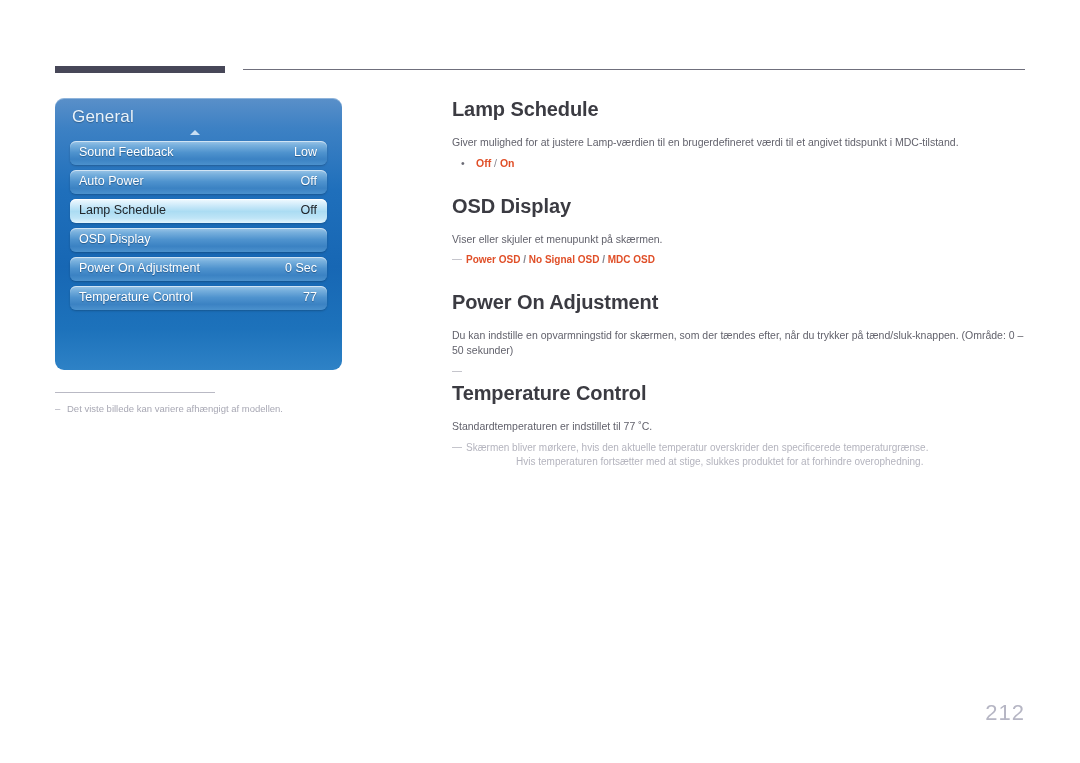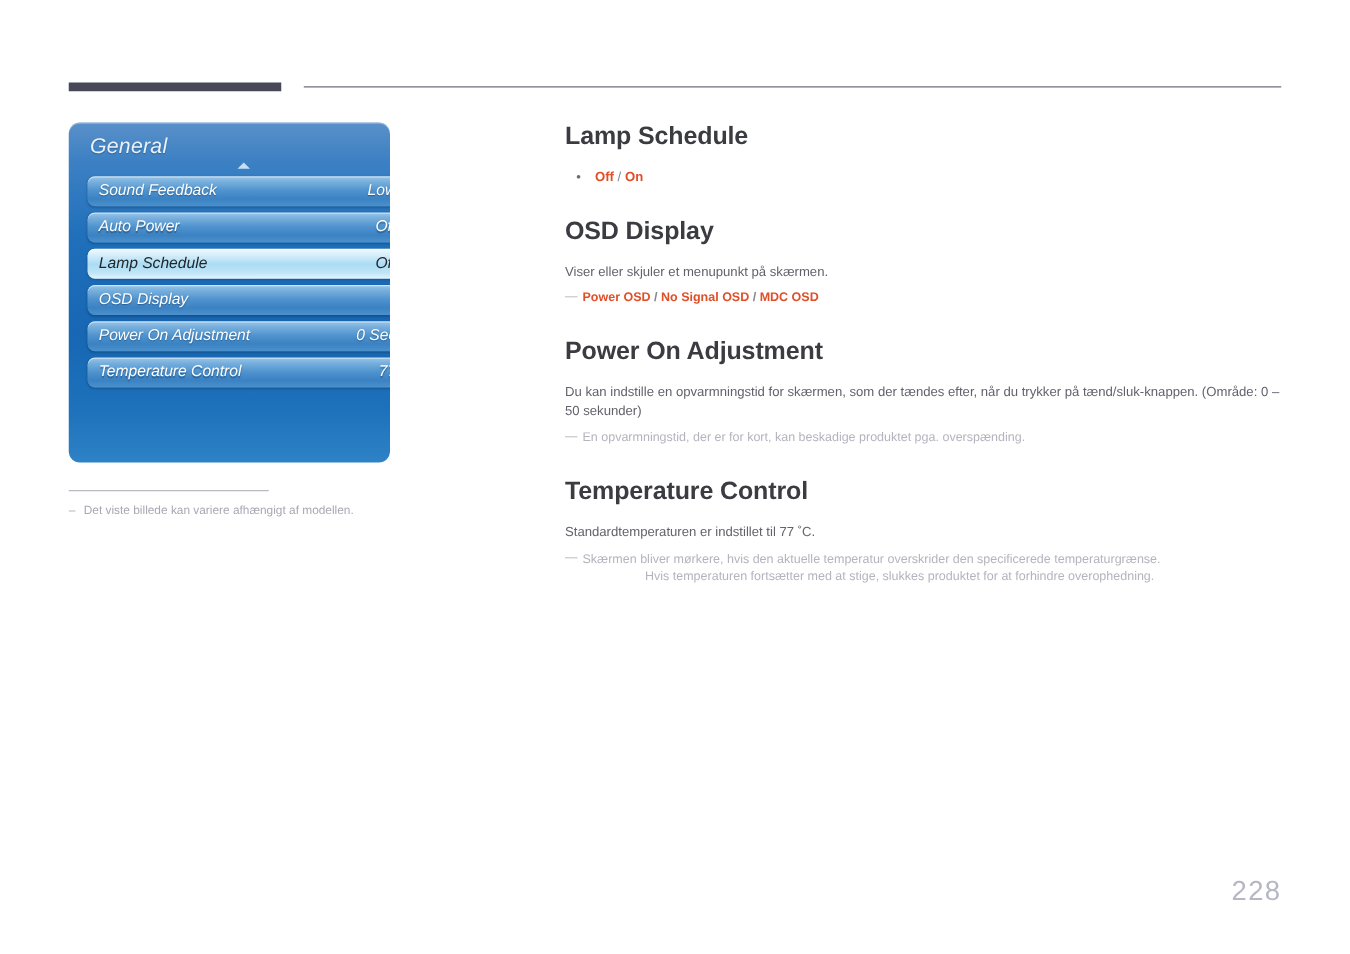--- a/index.html
+++ b/index.html
@@ -42,27 +42,26 @@
     width: 782px;
     height: 1px;
     background: #6f6f7c;
   }
 
   
   .osd-panel {
     position: absolute;
     left: 55px;
     top: 98px;
-    width: 257px;
+    width: 287px;
     height: 272px;
     border-radius: 9px;
     background: linear-gradient(180deg, #5a90c9 0%, #3d81c4 11%, #1f6fbb 34%, #1767b4 62%, #1d72bb 85%, #2e82c6 100%);
     box-shadow: inset 0 1px 0 rgba(255,255,255,0.33);
     overflow: hidden;
-    font-style: italic;
   }
   .osd-title {
     position: absolute;
     left: 17px;
     top: 9px;
     font-size: 17px;
     color: #e9f3fb;
     letter-spacing: 0.2px;
     text-shadow: 0 1px 1px rgba(0,0,0,0.28);
   }
@@ -279,20 +278,21 @@
     <div class="note-line">
       <span class="dash">–</span>
       <span>Det viste billede kan variere afhængigt af modellen.</span>
     </div>
   </div>
 
   <div class="content">
 
     <div class="sec">
       <h2 class="sec-title">Lamp Schedule</h2>
+      <p class="body">Giver mulighed for at justere Lamp-værdien til en brugerdefineret værdi til et angivet tidspunkt i MDC-tilstand.</p>
       <ul class="bullets">
         <li>
           <span class="bul">•</span>
           <span class="opt">Off</span>
           <span class="sep">/</span>
           <span class="opt">On</span>
         </li>
       </ul>
     </div>
 
@@ -307,31 +307,30 @@
         <span class="sep">/</span>
         <span>MDC OSD</span>
       </div>
     </div>
 
     <div class="sec">
       <h2 class="sec-title">Power On Adjustment</h2>
       <p class="body">Du kan indstille en opvarmningstid for skærmen, som der tændes efter, når du trykker på tænd/sluk-knappen. (Område: 0 – 50 sekunder)</p>
       <div class="note">
         <span class="ndash">—</span>
-        <span>En opvarmningstid, der er for kort, kan beskadige produktet pga. overspænding.</span>
       </div>
     </div>
 
     <div class="sec">
       <h2 class="sec-title">Temperature Control</h2>
       <p class="body">Standardtemperaturen er indstillet til 77 ˚C.</p>
       <div class="note">
         <span class="ndash">—</span>
         <span>Skærmen bliver mørkere, hvis den aktuelle temperatur overskrider den specificerede temperaturgrænse.</span>
         <span class="cont">Hvis temperaturen fortsætter med at stige, slukkes produktet for at forhindre overophedning.</span>
       </div>
     </div>
 
   </div>
 
-  <div class="page-number">228</div>
+  <div class="page-number">212</div>
 
 </div>
 
 </body></html>

